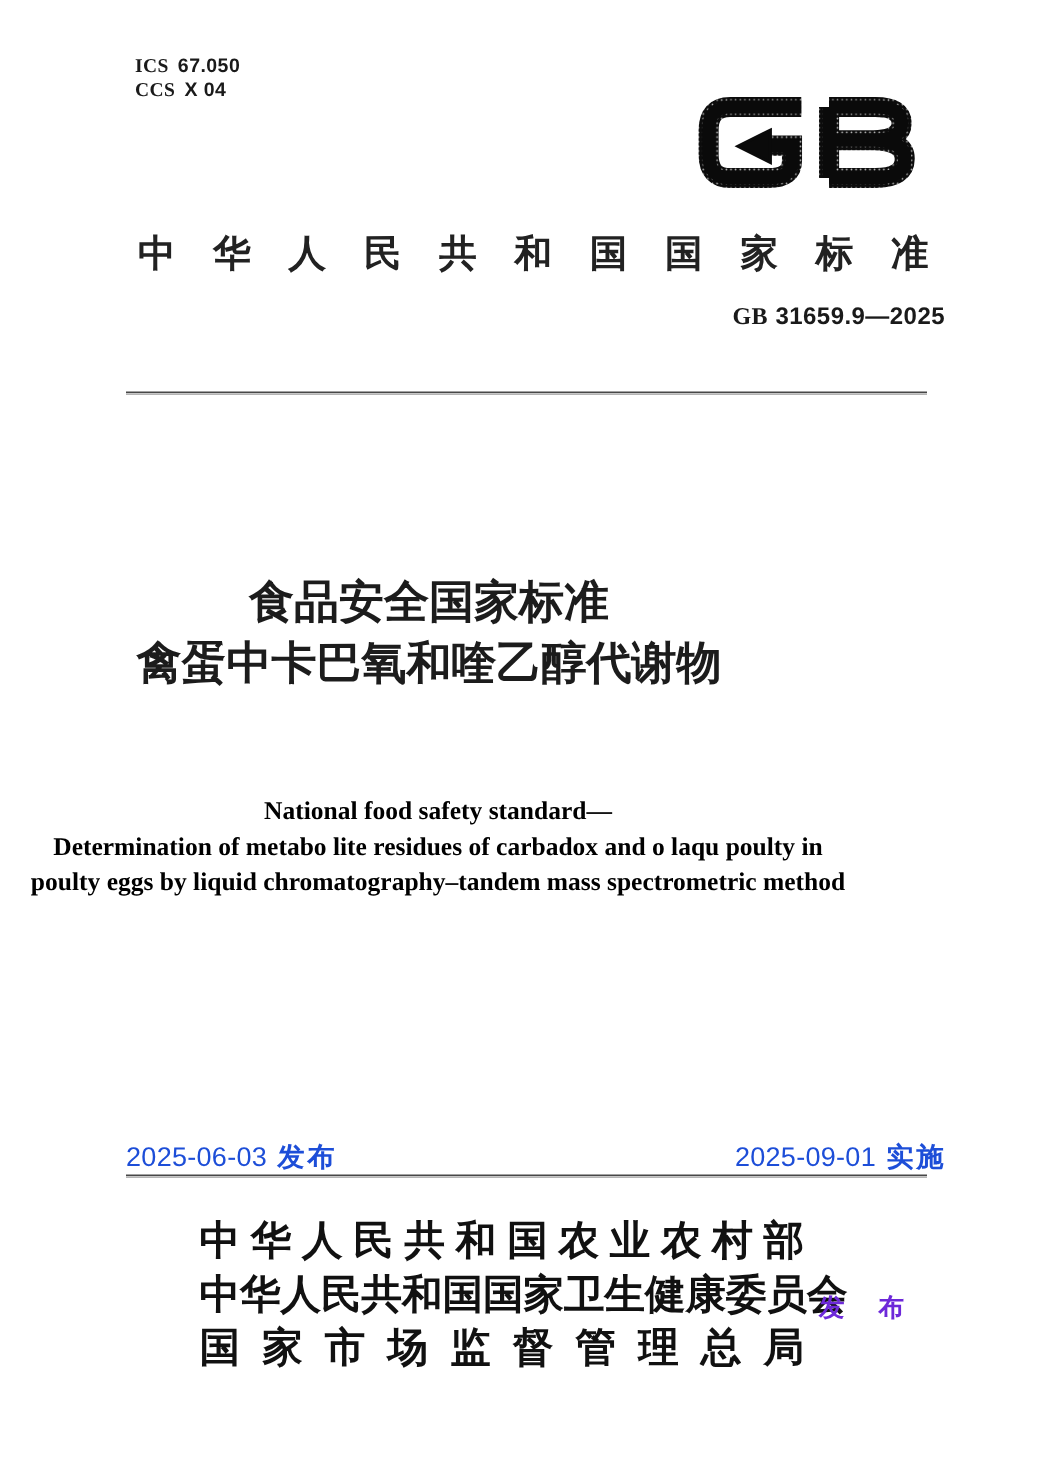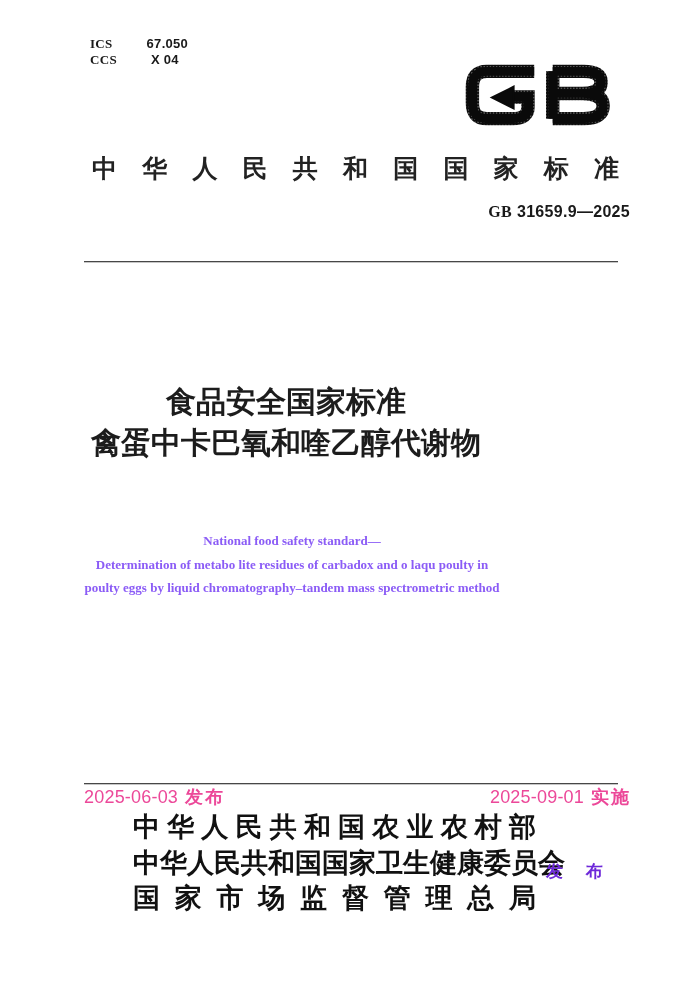--- a/index.html
+++ b/index.html
@@ -16,21 +16,21 @@
     background: #ffffff;
   }
 
   
   .codes {
     position: absolute; left: 90px; top: 36px;
     font-size: 13px; line-height: 16px; font-weight: bold;
     letter-spacing: 0.3px;
   }
   .codes .lbl { font-family: "Liberation Serif", serif; font-weight: bold; margin-right: 6px; }
-  .codes .val { font-family: "Liberation Sans", sans-serif; font-weight: bold; margin-left: 28px; }
+  .codes .val { font-family: "Liberation Sans", sans-serif; font-weight: bold; }
 
   
   .gb-logo { position: absolute; left: 458px; top: 58px; width: 175px; height: 74px; }
 
   
   .heading {
     position: absolute; left: 92px; top: 152px; width: 527px;
     font-size: 25px; font-weight: bold; color: #222;
     text-align: justify; text-align-last: justify;
     font-family: "Liberation Sans", sans-serif;
@@ -59,28 +59,28 @@
     text-align: center;
     font-size: 30px; line-height: 41px; font-weight: bold; color: #1c1c1c;
     font-family: "Liberation Sans", sans-serif;
   }
 
   
   .title-en {
     position: absolute; left: 0; top: 529px; width: 584px;
     text-align: center;
     font-family: "Liberation Serif", serif;
-    font-size: 13px; line-height: 23.5px; font-weight: bold; color: #8b5cf6;
+    font-size: 17px; line-height: 23.5px; font-weight: bold; color: #000000;
   }
 
   
   .dates {
-    position: absolute; left: 84px; right: 69px; top: 785px;
+    position: absolute; left: 84px; right: 69px; top: 759px;
     display: flex; justify-content: space-between; align-items: center;
-    font-size: 18px; color: #ec4899;
+    font-size: 18px; color: #1d4ed8;
   }
   .dates .date { font-family: "Liberation Sans", sans-serif; letter-spacing: 0.2px; }
   .dates .dlabel { font-weight: bold; margin-left: 7px; letter-spacing: 2px; }
 
   
   .issuers {
     position: absolute; left: 133px; top: 810px; width: 403px;
     font-family: "Liberation Serif", serif;
     font-size: 27px; line-height: 35.5px; font-weight: bold; color: #111;
   }

